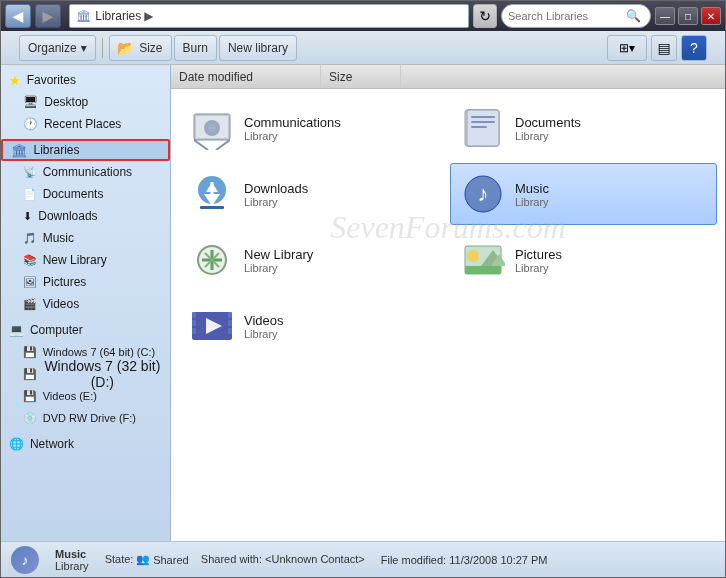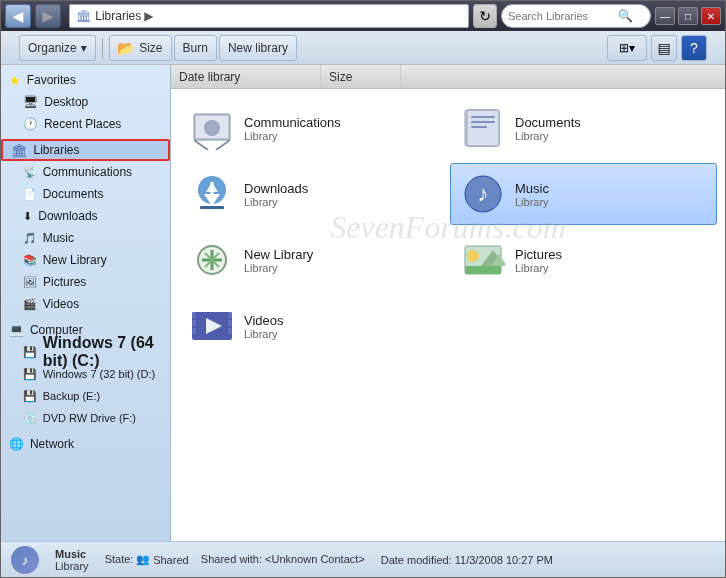--- a/index.html
+++ b/index.html
@@ -101,21 +101,21 @@
 
     .search-box {
       width: 150px;
       height: 24px;
       border: 1px solid #9ab;
       border-radius: 12px;
       display: flex;
       align-items: center;
       background: #fff;
       padding: 0 6px;
-      gap: 0;
+      gap: 8px;
     }
 
     .search-box input {
       border: none;
       outline: none;
       width: 110px;
       font-size: 11px;
       color: #999;
       background: transparent;
     }
@@ -483,48 +483,48 @@
         </div>
       </div>
 
       <div class="sidebar-section">
         <div class="sidebar-item">
           <span style="font-size:12px;">💻</span>
           <span>Computer</span>
         </div>
         <div class="sidebar-item sidebar-child">
           <span style="font-size:11px;">💾</span>
-          <span style="font-size:16px;font-weight:bold;">Windows 7 (64 bit) (C:)</span>
+          <span style="font-size:11px;">Windows 7 (64 bit) (C:)</span>
         </div>
         <div class="sidebar-item sidebar-child">
           <span style="font-size:11px;">💾</span>
-          <span style="font-size:11px;">Windows 7 (32 bit) (D:)</span>
+          <span style="font-size:14px;text-align:center;">Windows 7 (32 bit) (D:)</span>
         </div>
         <div class="sidebar-item sidebar-child">
           <span style="font-size:11px;">💾</span>
-          <span style="font-size:11px;">Backup (E:)</span>
+          <span style="font-size:11px;">Videos (E:)</span>
         </div>
         <div class="sidebar-item sidebar-child">
           <span style="font-size:11px;">💿</span>
           <span style="font-size:11px;">DVD RW Drive (F:)</span>
         </div>
       </div>
 
       <div class="sidebar-section">
         <div class="sidebar-item">
           <span style="font-size:12px;">🌐</span>
           <span>Network</span>
         </div>
       </div>
     </div>
 
     <div class="content">
 
       <div class="col-headers">
-        <div class="col-header" style="width:150px;">Date library</div>
+        <div class="col-header" style="width:150px;">Date modified</div>
         <div class="col-header" style="width:80px;">Size</div>
       </div>
 
       <div class="file-grid">
         <div class="watermark">SevenForums.com</div>
 
         <div class="file-item">
           <div class="file-icon">
             <svg viewBox="0 0 44 44" xmlns="http://www.w3.org/2000/svg">
               <rect x="4" y="8" width="36" height="26" rx="2" fill="#c0c8d8" stroke="#8090a8" stroke-width="1"></rect>
@@ -664,18 +664,18 @@
       <span>State:</span>
       <span style="display:inline-flex;align-items:center;gap:3px;">
         <span>👥</span>
         <span>Shared</span>
       </span>
       &nbsp;&nbsp;
       <span>Shared with:</span>
       <span>&lt;Unknown Contact&gt;</span>
     </div>
     <div class="status-text">
-      <span>Date modified:</span>
+      <span>File modified:</span>
       <span>11/3/2008 10:27 PM</span>
     </div>
   </div>
 
 </div>
 
 </body></html>

